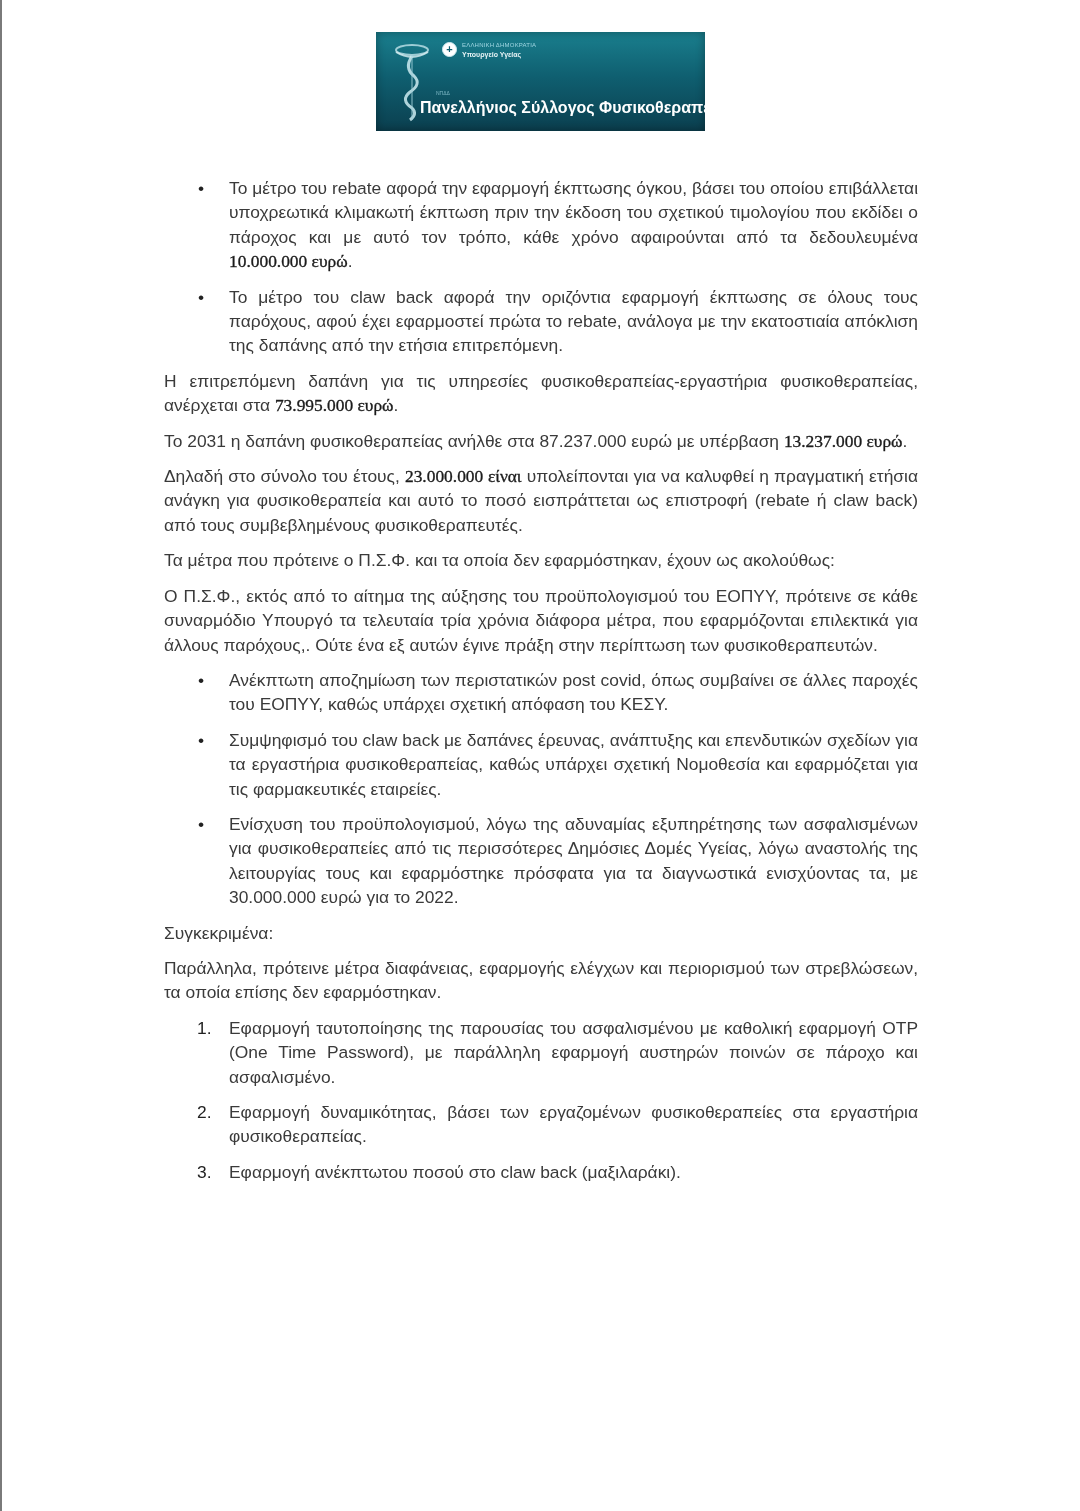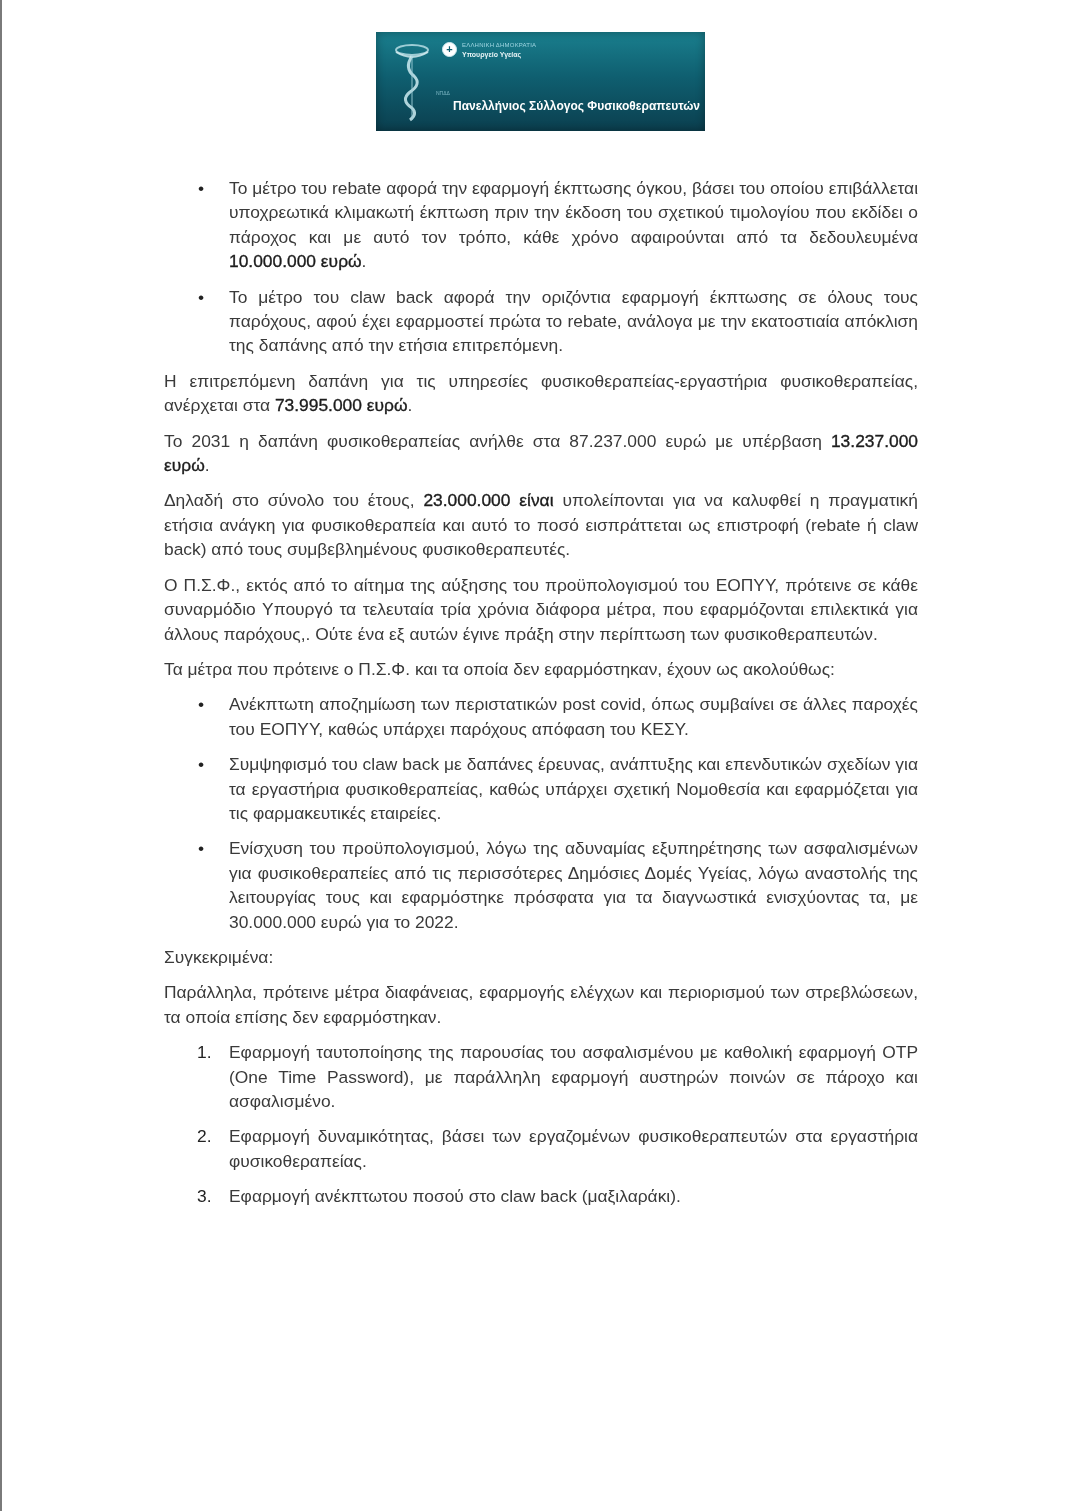--- a/index.html
+++ b/index.html
@@ -15,32 +15,32 @@
   }
   .logo .staff { position: absolute; left: 14px; top: 8px; width: 44px; height: 82px; }
   .logo .emblem {
     position: absolute; left: 66px; top: 10px; width: 13px; height: 13px; border-radius: 50%;
     background: #ffffff; border: 1px solid #cfe9ef;
     color: #0f5f70; font-size: 11px; line-height: 13px; text-align: center; font-weight: bold;
   }
   .logo .republic { position: absolute; left: 86px; top: 10px; font-size: 6px; color: #9fd6e2; letter-spacing: 0.2px; }
   .logo .ministry { position: absolute; left: 86px; top: 19px; font-size: 7px; color: #e7f3f6; font-weight: bold; }
   .logo .abbr { position: absolute; left: 60px; top: 58px; font-size: 5px; color: #7fb9c6; }
-  .logo .org { position: absolute; left: 77px; top: 67px; font-size: 12px; color: #ffffff; font-weight: bold; white-space: nowrap; }
+  .logo .org { position: absolute; left: 44px; top: 67px; font-size: 16px; color: #ffffff; font-weight: bold; white-space: nowrap; }
 
   .content {
     position: absolute; left: 164px; top: 176px; width: 754px;
     font-size: 17.4px; line-height: 24.4px; text-align: justify;
   }
   .content p { margin: 4px 0 11px 0; }
   .bul { display: flex; margin: 0 0 11px 0; }
   .bul .mark { width: 65px; flex: 0 0 65px; text-align: left; padding-left: 34px; box-sizing: border-box; color: #222; }
   .bul .txt { flex: 1; text-align: justify; }
   .num .mark { padding-left: 33px; }
-  b { font-weight: normal; color: #1c1c1c; -webkit-text-stroke: 0.35px #1c1c1c; }
+  b { font-weight: normal; color: #1c1c1c; font-family: Liberation Serif, serif; -webkit-text-stroke: 0.35px #1c1c1c; }
 </style>
 </head>
 <body>
 
 <div class="left-edge"></div>
 
 <div class="logo">
   <svg class="staff" viewBox="0 0 44 82">
     <ellipse cx="22" cy="10" rx="16" ry="5" fill="none" stroke="#bfe3ea" stroke-width="2" opacity="0.8"></ellipse>
     <path d="M6 12 Q22 22 38 12" fill="none" stroke="#d9f0f4" stroke-width="2" opacity="0.8"></path>
@@ -61,44 +61,44 @@
     <span class="txt"><span>Το μέτρο του rebate αφορά την εφαρμογή έκπτωσης όγκου, βάσει του οποίου επιβάλλεται υποχρεωτικά κλιμακωτή έκπτωση πριν την έκδοση του σχετικού τιμολογίου που εκδίδει ο πάροχος και με αυτό τον τρόπο, κάθε χρόνο αφαιρούνται από τα δεδουλευμένα </span><b>10.000.000 ευρώ</b><span>.</span></span>
   </div>
   <div class="bul">
     <span class="mark">•</span>
     <span class="txt">Το μέτρο του claw back αφορά την οριζόντια εφαρμογή έκπτωσης σε όλους τους παρόχους, αφού έχει εφαρμοστεί πρώτα το rebate, ανάλογα με την εκατοστιαία απόκλιση της δαπάνης από την ετήσια επιτρεπόμενη.</span>
   </div>
 
   <p><span>Η επιτρεπόμενη δαπάνη για τις υπηρεσίες φυσικοθεραπείας-εργαστήρια φυσικοθεραπείας, ανέρχεται στα </span><b>73.995.000 ευρώ</b><span>.</span></p>
   <p><span>Το 2031 η δαπάνη φυσικοθεραπείας ανήλθε στα 87.237.000 ευρώ με υπέρβαση </span><b>13.237.000 ευρώ</b><span>.</span></p>
   <p><span>Δηλαδή στο σύνολο του έτους, </span><b>23.000.000 είναι</b><span> υπολείπονται για να καλυφθεί η πραγματική ετήσια ανάγκη για φυσικοθεραπεία και αυτό το ποσό εισπράττεται ως επιστροφή (rebate ή claw back) από τους συμβεβλημένους φυσικοθεραπευτές.</span></p>
+  <p>Τα μέτρα που πρότεινε ο Π.Σ.Φ. και τα οποία δεν εφαρμόστηκαν, έχουν ως ακολούθως:</p>
   <p>Ο Π.Σ.Φ., εκτός από το αίτημα της αύξησης του προϋπολογισμού του ΕΟΠΥΥ, πρότεινε σε κάθε συναρμόδιο Υπουργό τα τελευταία τρία χρόνια διάφορα μέτρα, που εφαρμόζονται επιλεκτικά για άλλους παρόχους,. Ούτε ένα εξ αυτών έγινε πράξη στην περίπτωση των φυσικοθεραπευτών.</p>
-  <p>Τα μέτρα που πρότεινε ο Π.Σ.Φ. και τα οποία δεν εφαρμόστηκαν, έχουν ως ακολούθως:</p>
 
   <div class="bul">
     <span class="mark">•</span>
-    <span class="txt">Ανέκπτωτη αποζημίωση των περιστατικών post covid, όπως συμβαίνει σε άλλες παροχές του ΕΟΠΥΥ, καθώς υπάρχει παρόχους απόφαση του ΚΕΣΥ.</span>
+    <span class="txt">Ανέκπτωτη αποζημίωση των περιστατικών post covid, όπως συμβαίνει σε άλλες παροχές του ΕΟΠΥΥ, καθώς υπάρχει σχετική απόφαση του ΚΕΣΥ.</span>
   </div>
   <div class="bul">
     <span class="mark">•</span>
     <span class="txt">Συμψηφισμό του claw back με δαπάνες έρευνας, ανάπτυξης και επενδυτικών σχεδίων για τα εργαστήρια φυσικοθεραπείας, καθώς υπάρχει σχετική Νομοθεσία και εφαρμόζεται για τις φαρμακευτικές εταιρείες.</span>
   </div>
   <div class="bul">
     <span class="mark">•</span>
     <span class="txt">Ενίσχυση του προϋπολογισμού, λόγω της αδυναμίας εξυπηρέτησης των ασφαλισμένων για φυσικοθεραπείες από τις περισσότερες Δημόσιες Δομές Υγείας, λόγω αναστολής της λειτουργίας τους και εφαρμόστηκε πρόσφατα για τα διαγνωστικά ενισχύοντας τα, με 30.000.000 ευρώ για το 2022.</span>
   </div>
 
   <p>Συγκεκριμένα:</p>
   <p>Παράλληλα, πρότεινε μέτρα διαφάνειας, εφαρμογής ελέγχων και περιορισμού των στρεβλώσεων, τα οποία επίσης δεν εφαρμόστηκαν.</p>
 
   <div class="bul num">
     <span class="mark">1.</span>
     <span class="txt">Εφαρμογή ταυτοποίησης της παρουσίας του ασφαλισμένου με καθολική εφαρμογή OTP (One Time Password), με παράλληλη εφαρμογή αυστηρών ποινών σε πάροχο και ασφαλισμένο.</span>
   </div>
   <div class="bul num">
     <span class="mark">2.</span>
-    <span class="txt">Εφαρμογή δυναμικότητας, βάσει των εργαζομένων φυσικοθεραπευτών στα εργαστήρια φυσικοθεραπείας.</span>
+    <span class="txt">Εφαρμογή δυναμικότητας, βάσει των εργαζομένων φυσικοθεραπείες στα εργαστήρια φυσικοθεραπείας.</span>
   </div>
   <div class="bul num">
     <span class="mark">3.</span>
     <span class="txt"> Εφαρμογή ανέκπτωτου ποσού στο claw back (μαξιλαράκι).</span>
   </div>
 </div>
 
 </body></html>

